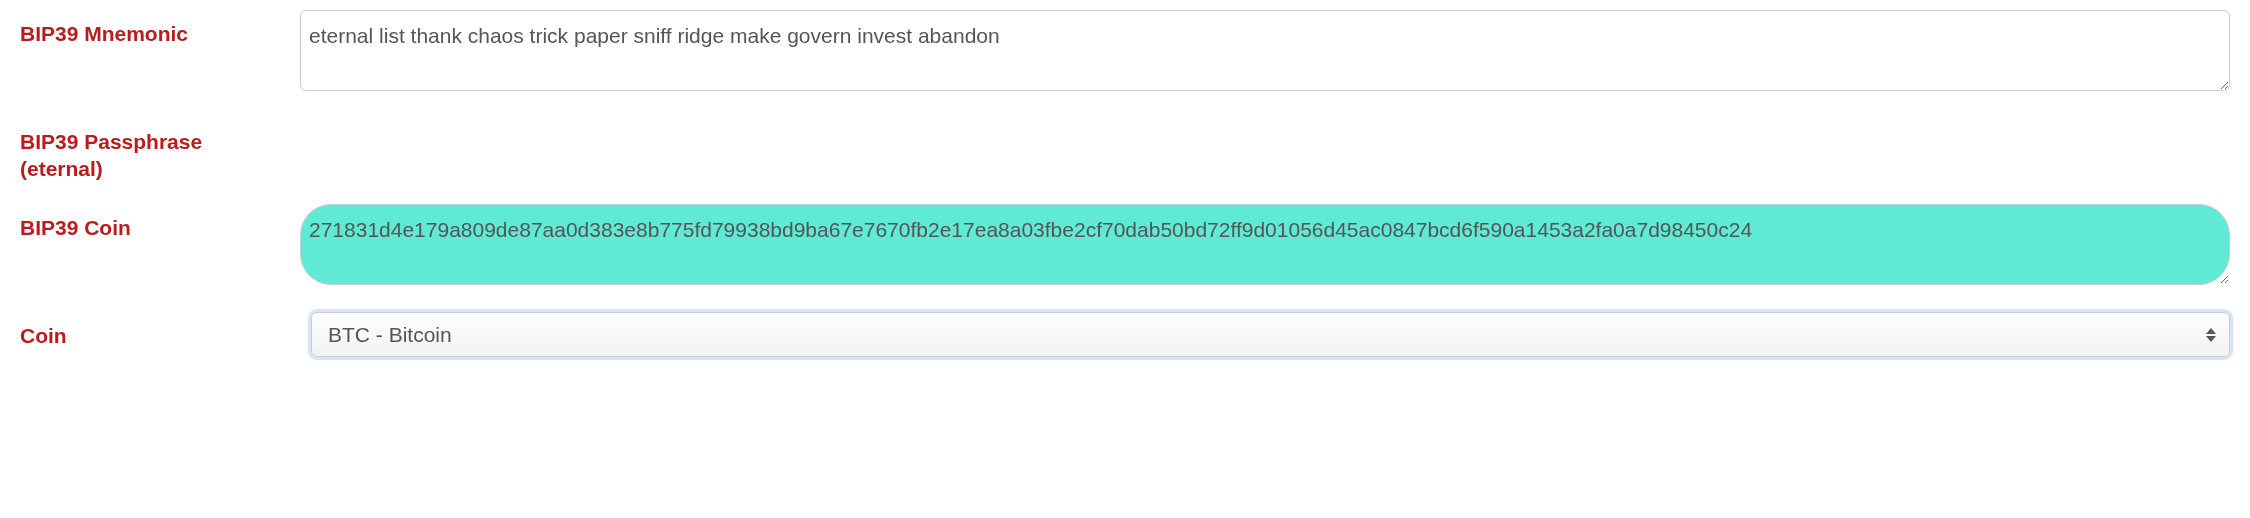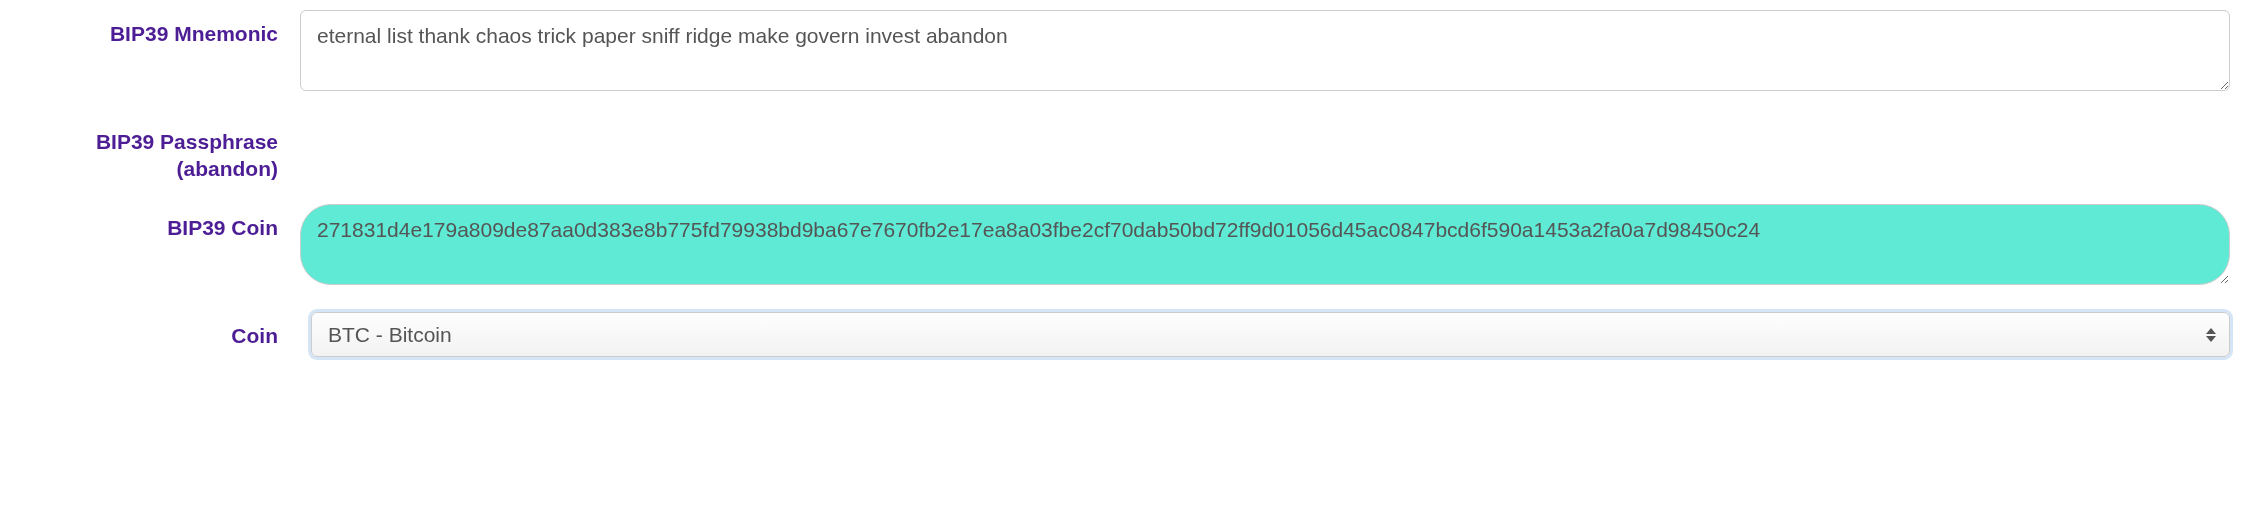--- a/index.html
+++ b/index.html
@@ -15,33 +15,33 @@
       padding: 10px 20px;
     }
     .form-group {
       display: flex;
       align-items: flex-start;
       margin-bottom: 22px;
     }
     .form-label {
       width: 280px;
       flex-shrink: 0;
-      text-align: right;
+      text-align: left;
       padding-right: 22px;
       padding-top: 10px;
       font-weight: 700;
-      color: #4c1d95;
+      color: #b91c1c;
       line-height: 1.3;
     }
     .form-control {
       flex: 1;
     }
     textarea {
       width: 100%;
-      padding: 10px 16px;
+      padding: 10px 8px;
       font-size: 21px;
       font-family: inherit;
       color: #555;
       border: 1px solid #ccc;
       border-radius: 6px;
       resize: vertical;
       line-height: 1.4;
       background: #fff;
     }
     textarea.readonly {
@@ -99,21 +99,21 @@
 <body>
 
 <div class="form-group">
   <label class="form-label">BIP39 Mnemonic</label>
   <div class="form-control">
     <textarea rows="2" style="">eternal list thank chaos trick paper sniff ridge make govern invest abandon</textarea>
   </div>
 </div>
 
 <div class="form-group">
-  <label class="form-label">BIP39 Passphrase (abandon)</label>
+  <label class="form-label">BIP39 Passphrase (eternal)</label>
 </div>
 
 <div class="form-group">
   <label class="form-label">BIP39 Coin</label>
   <div class="form-control">
     <textarea rows="2" class="readonly" readonly="" style="">271831d4e179a809de87aa0d383e8b775fd79938bd9ba67e7670fb2e17ea8a03fbe2cf70dab50bd72ff9d01056d45ac0847bcd6f590a1453a2fa0a7d98450c24</textarea>
   </div>
 </div>
 
 <div class="form-group" style="margin-bottom:8px">

